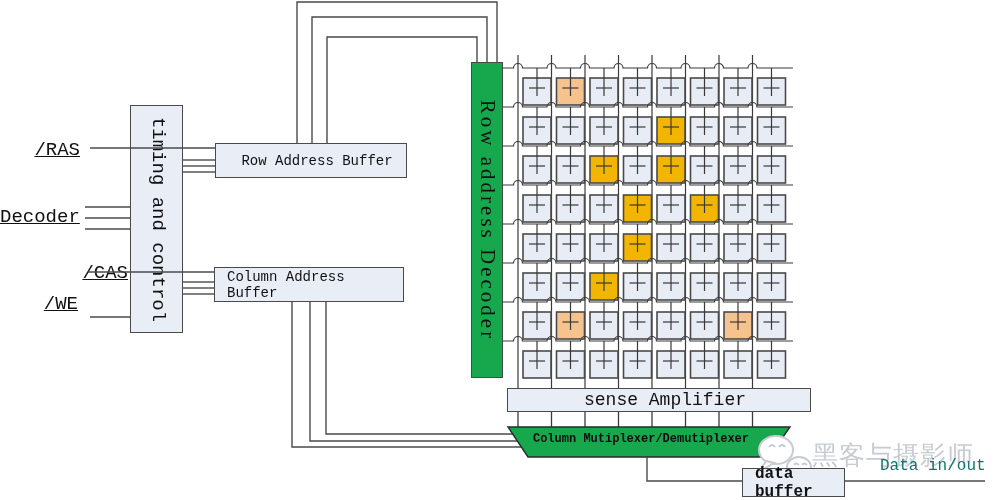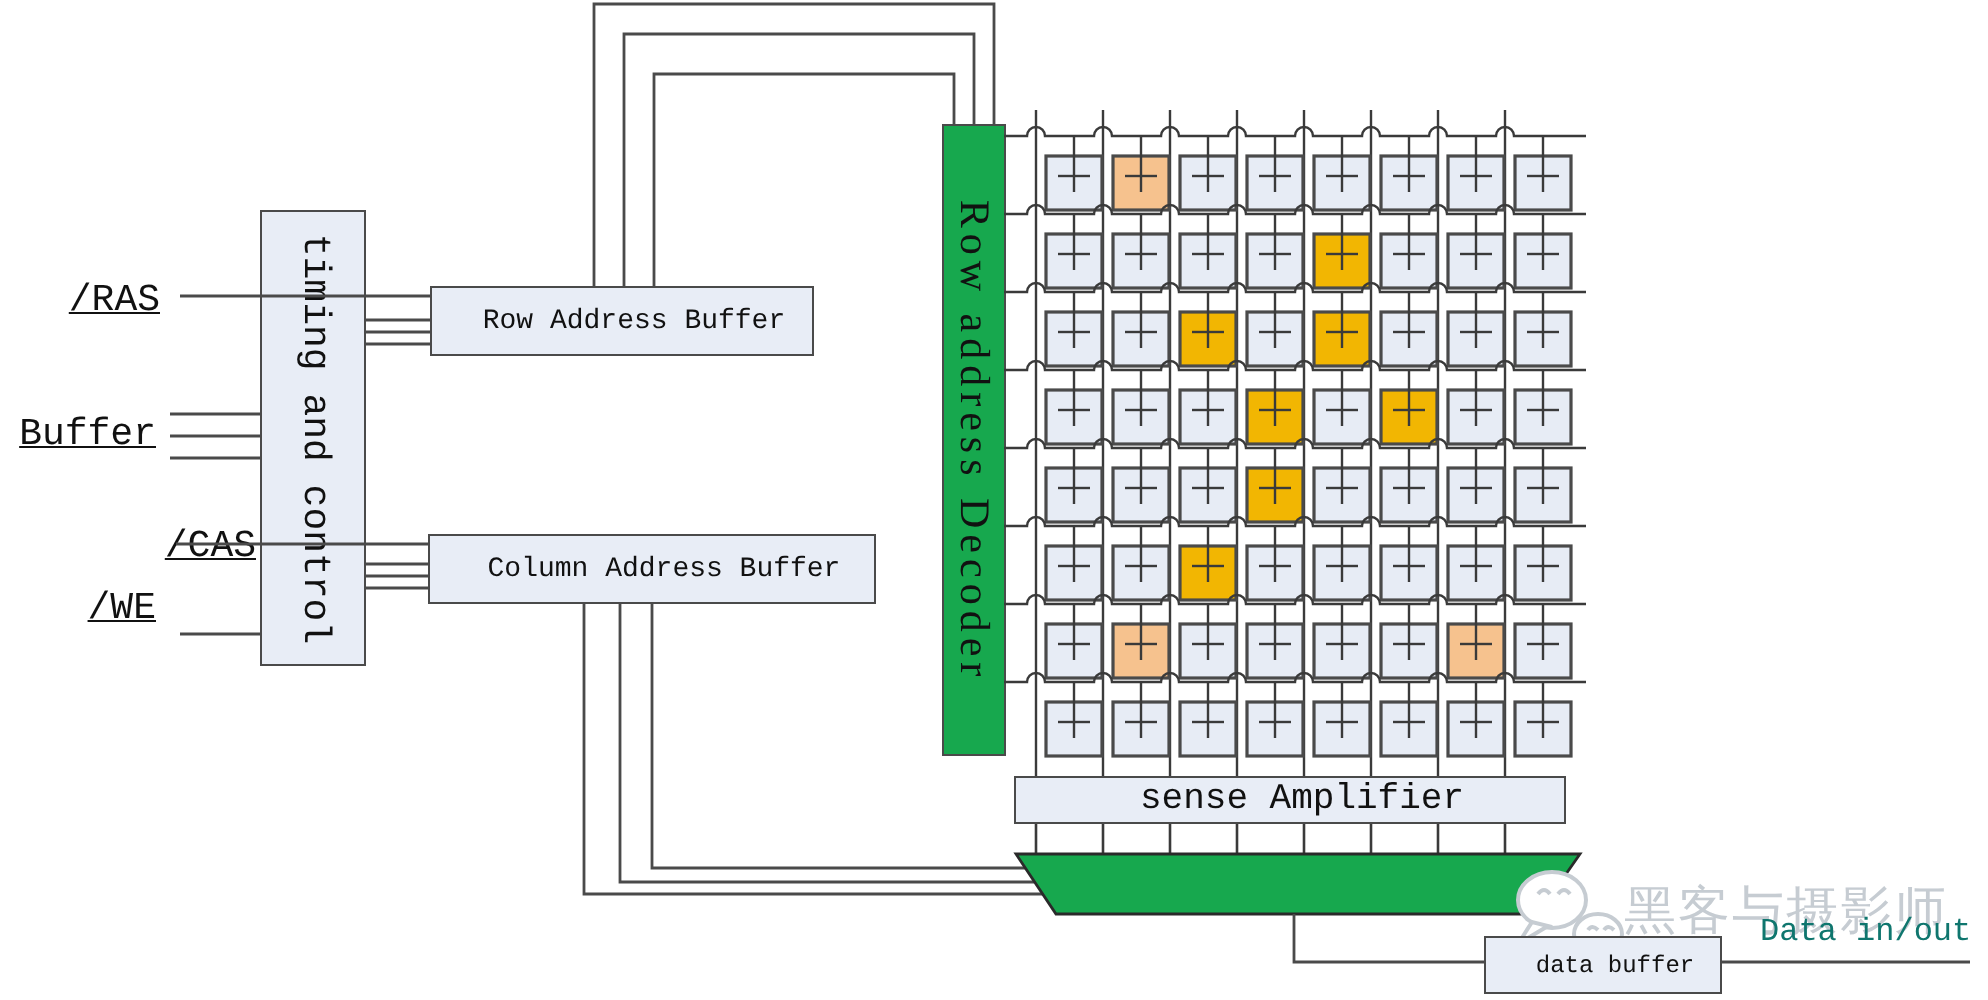--- a/index.html
+++ b/index.html
@@ -9,55 +9,56 @@
        display:flex;align-items:center;justify-content:center;color:#111;z-index:1;padding-left:12px;}
   .vlabel{position:absolute;text-align:center;white-space:nowrap;transform:rotate(90deg);
           transform-origin:center;color:#111;z-index:2;}
   .siglabel{position:absolute;left:0;text-align:right;font-size:19px;color:#111;z-index:1;text-decoration:underline;}
   #svg-main{position:absolute;left:0;top:0;z-index:2;pointer-events:none;}
   #svg-watermark{position:absolute;left:0;top:0;z-index:4;pointer-events:none;}
   .wire{stroke:#4a4a4a;stroke-width:1.4;fill:none;}
   #timing-box{left:130px;top:105px;width:53px;height:228px;}
   #timing-label{left:43px;top:193px;width:228px;height:53px;line-height:53px;font-size:19px;}
   #rowbuf-box{left:215px;top:143px;width:192px;height:35px;font-size:14px;}
-  #colbuf-box{left:214px;top:267px;width:224px;height:35px;font-size:14px;}
+  #colbuf-box{left:214px;top:267px;width:190px;height:35px;font-size:14px;}
   #decoder-box{left:471px;top:62px;width:32px;height:316px;background:#17a84e;}
   #decoder-label{left:329px;top:203.5px;width:316px;height:33px;line-height:33px;
                  font-family:"Liberation Serif","DejaVu Serif",serif;font-size:21px;letter-spacing:3px;}
-  #senseamp-box{left:507px;top:388px;width:276px;height:24px;font-size:18px;}
+  #senseamp-box{left:507px;top:388px;width:304px;height:24px;font-size:18px;}
   #mux-label{position:absolute;left:510px;top:432px;width:262px;text-align:center;
              font-size:12px;font-weight:600;color:#0d0d0d;z-index:3;}
-  #databuf-box{left:742px;top:468px;width:119px;height:29px;font-size:12px;z-index:5;}
+  #databuf-box{left:742px;top:468px;width:103px;height:29px;font-size:16px;z-index:5;font-weight:bold;}
   #datainout-label{position:absolute;left:880px;top:457px;width:112px;font-size:16px;
                    color:#0f766e;z-index:5;white-space:nowrap;}
   #watermark-text{position:absolute;left:812px;top:438px;font-size:26px;letter-spacing:1px;
                   color:#c6ccd2;z-index:3;font-family:Liberation Serif, serif;white-space:nowrap;}
 </style>
 </head>
 <body>
 
 <div id="stage">
 
   <div class="siglabel" id="ras-label" style="top:139px;width:80px;">/RAS</div>
-  <div class="siglabel" id="address-label" style="top:206px;width:78px;">Buffer</div>
+  <div class="siglabel" id="address-label" style="top:206px;width:78px;">Decoder</div>
   <div class="siglabel" id="cas-label" style="top:262px;width:80px;margin-left:48px;">/CAS</div>
   <div class="siglabel" id="we-label" style="top:293px;width:78px;">/WE</div>
 
   <div class="box" id="timing-box"></div>
   <div class="vlabel" id="timing-label">timing and control</div>
 
   <div class="box" id="rowbuf-box">Row Address Buffer</div>
 
   <div class="box" id="colbuf-box">Column Address Buffer</div>
 
   <div class="box" id="decoder-box"></div>
   <div class="vlabel" id="decoder-label">Row address Decoder</div>
 
   <div class="box" id="senseamp-box">sense Amplifier</div>
 
+  <div id="mux-label">Column Mutiplexer/Demutiplexer</div>
 
   <div class="box" id="databuf-box">data buffer</div>
 
   <div id="datainout-label">Data in/out</div>
 
   <div id="watermark-text">黑客与摄影师</div>
 
   <svg id="svg-main" width="994" height="500" viewBox="0 0 994 500">
 
     <g>

